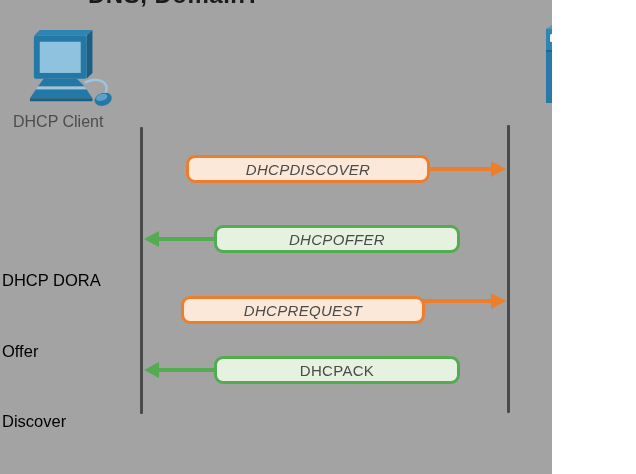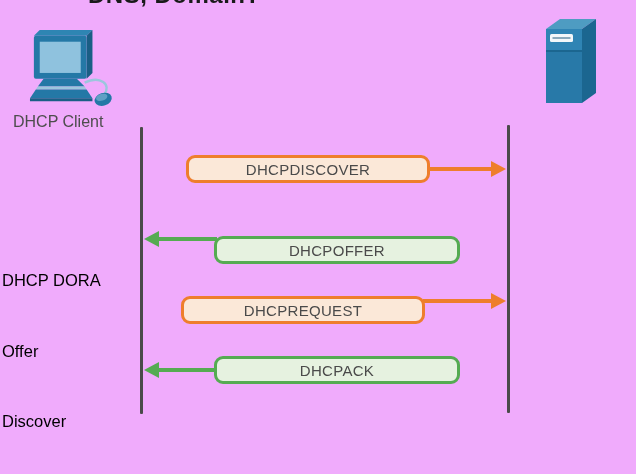--- a/index.html
+++ b/index.html
@@ -1,35 +1,35 @@
 <!DOCTYPE html>
 <html><head>
 <meta charset="utf-8">
 <style>
   html,body{margin:0;padding:0;background:#fff;}
   #stage{
-    position:relative;width:636px;height:474px;background:#f0abfc;
+    position:relative;width:552px;height:474px;background:#a3a3a3;
     overflow:hidden;font-family:"Liberation Sans",sans-serif;
   }
   .clipped-top-text{
     position:absolute;left:88px;top:-19px;font-size:24px;font-weight:700;
     color:#1a1a1a;letter-spacing:0.5px;white-space:nowrap;
   }
   .actor-label{
     position:absolute;font-size:16px;color:#4d4d4d;white-space:nowrap;
   }
   .lifeline{
     position:absolute;width:3px;background:#4a4a4a;border-radius:1px;
   }
   .msg-box{
     position:absolute;height:28px;border:3px solid;border-radius:9px;
     box-sizing:border-box;display:flex;align-items:center;justify-content:center;
     font-size:15px;color:#4a4a4a;letter-spacing:0.3px;
   }
-  .msg-box.orange{border-color:#EE7E2C;background:#FBE8D8;}
+  .msg-box.orange{border-color:#EE7E2C;background:#FBE8D8;font-style:italic;}
   .msg-box.green{border-color:#55AB52;background:#E6F2E0;}
   .arrow-line{position:absolute;height:4px;}
   .arrow-line.orange{background:#EE7E2C;}
   .arrow-line.green{background:#55AB52;}
   .arrow-head{position:absolute;width:0;height:0;border-top:8px solid transparent;border-bottom:8px solid transparent;}
   .arrow-head.right{border-left:15px solid #EE7E2C;}
   .arrow-head.left{border-right:15px solid #55AB52;}
   .annotation{
     position:absolute;left:2px;top:222px;font-size:16.5px;line-height:23.5px;
     color:#000;white-space:pre;
@@ -75,21 +75,21 @@
   <div class="lifeline" style="left:140px;top:127px;height:287px;"></div>
   <div class="lifeline" style="left:507px;top:125px;height:288px;"></div>
 
   <div>
     <div class="msg-box orange" style="left:186px;top:155px;width:244px;">DHCPDISCOVER</div>
     <div class="arrow-line orange" style="left:428px;top:167px;width:65px;"></div>
     <div class="arrow-head right" style="left:491px;top:161px;"></div>
   </div>
 
   <div>
-    <div class="msg-box green" style="left:214px;top:236px;width:246px;">DHCPOFFER</div>
+    <div class="msg-box green" style="left:214px;top:225px;width:246px;font-style:italic;">DHCPOFFER</div>
     <div class="arrow-head left" style="left:144px;top:231px;"></div>
     <div class="arrow-line green" style="left:157px;top:237px;width:60px;"></div>
   </div>
 
   <div>
     <div class="msg-box orange" style="left:181px;top:296px;width:244px;text-align:center;">DHCPREQUEST</div>
     <div class="arrow-line orange" style="left:423px;top:299px;width:70px;"></div>
     <div class="arrow-head right" style="left:491px;top:293px;"></div>
   </div>
 

